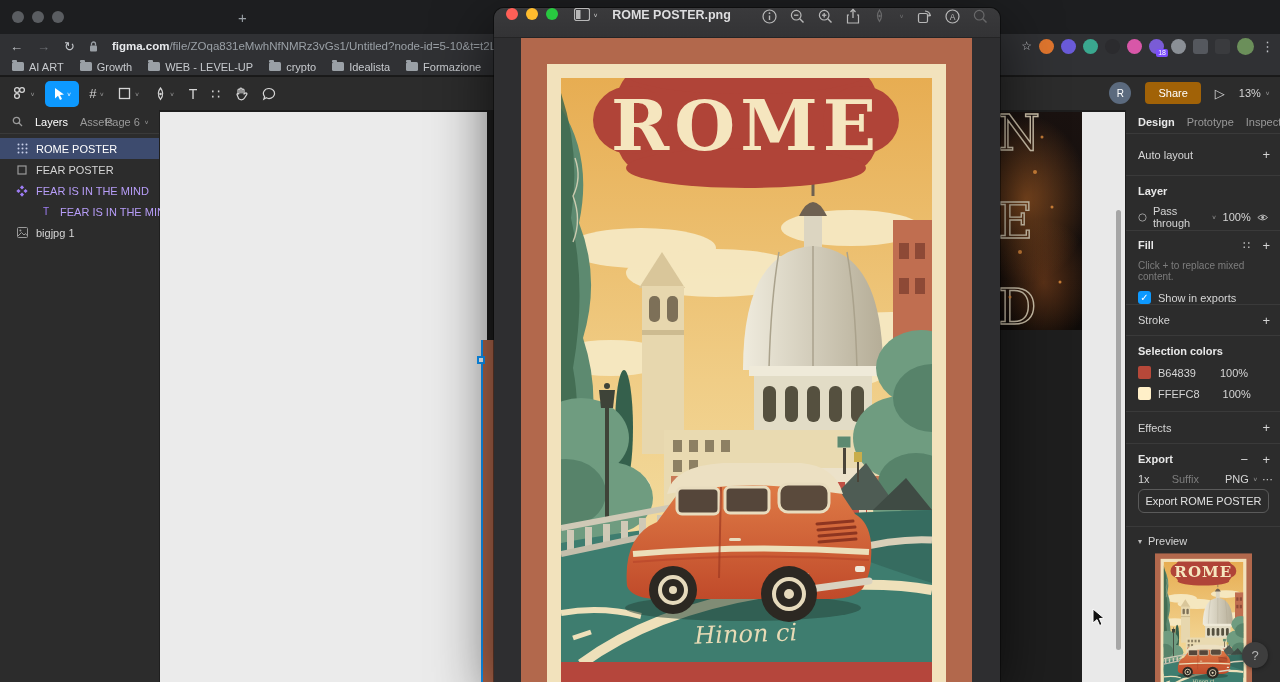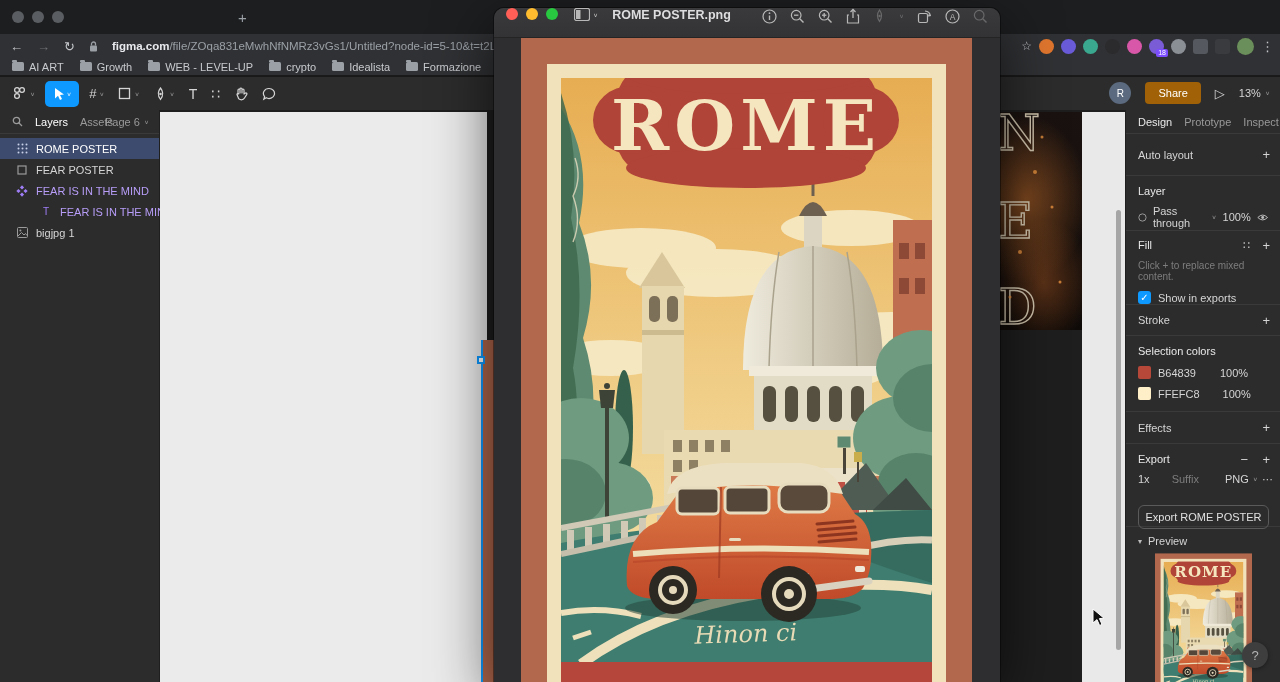--- a/index.html
+++ b/index.html
@@ -85,21 +85,21 @@
   #qlname{font-size:12.5px;font-weight:bold;color:#dddddf;margin-left:6px;white-space:nowrap}
   #qlicons{margin-left:auto;display:flex;align-items:center;gap:13px;color:#b8b8b8}
   #qlicons .dim{opacity:.38}
   #qlcontent{position:relative;height:644px}
   #mainposter{position:absolute;left:27px;top:0}
 
   
   #rpanel{left:1125px;top:110px;width:155px;height:572px;background:#2c2c2c;border-left:1px solid #1f1f1f;
           font-size:11px;color:#d5d5d5}
   .sect{border-bottom:1px solid #3a3a3a;padding:0 12px;position:relative}
-  .hdr{font-weight:normal;color:#e8e8e8}
+  .hdr{font-weight:bold;color:#e8e8e8}
   .dim1{color:#999}
   .dim2{color:#7d7d7d}
   .plus{position:absolute;right:10px;color:#d5d5d5;font-size:13px}
   .minus{position:absolute;right:32px;color:#d5d5d5;font-size:13px}
   .row{display:flex;align-items:center}
   .swatch{width:13px;height:13px;border-radius:2px;margin-right:7px;flex:none}
   .sw-red{background:#b64839}.sw-cream{background:#ffefc8}
   #exportbtn{width:131px;height:24px;border:1px solid #5a5a5a;border-radius:6px;background:none;color:#e0e0e0;
              font-size:11px;font-family:"Liberation Sans",sans-serif}
   #thumbwrap{width:97px;height:130px;margin:6px auto 0;overflow:hidden}
@@ -673,21 +673,21 @@
         <span class="minus">−</span>
         <span class="plus">+</span>
       </div>
       <div class="row" style="margin-top:8px;gap:4px">
         <span>1x</span>
         <span class="dim2" style="margin-left:18px">Suffix</span>
         <span style="margin-left:22px">PNG</span>
         <span class="chev">∨</span>
         <span style="margin-left:auto">···</span>
       </div>
-      <button id="exportbtn" style="margin-top:20px">Export ROME POSTER</button>
+      <button id="exportbtn" style="margin-top:4px">Export ROME POSTER</button>
     </div>
     <div style="padding:8px 12px 0">
       <div class="row" style="gap:6px">
         <span style="font-size:8px;color:#bdbdbd">▾</span>
         <span>Preview</span>
       </div>
       <div id="thumbwrap">
         <svg width="97" height="139" viewBox="0 0 451 644">
             <use href="#posterart"></use>
           </svg>

